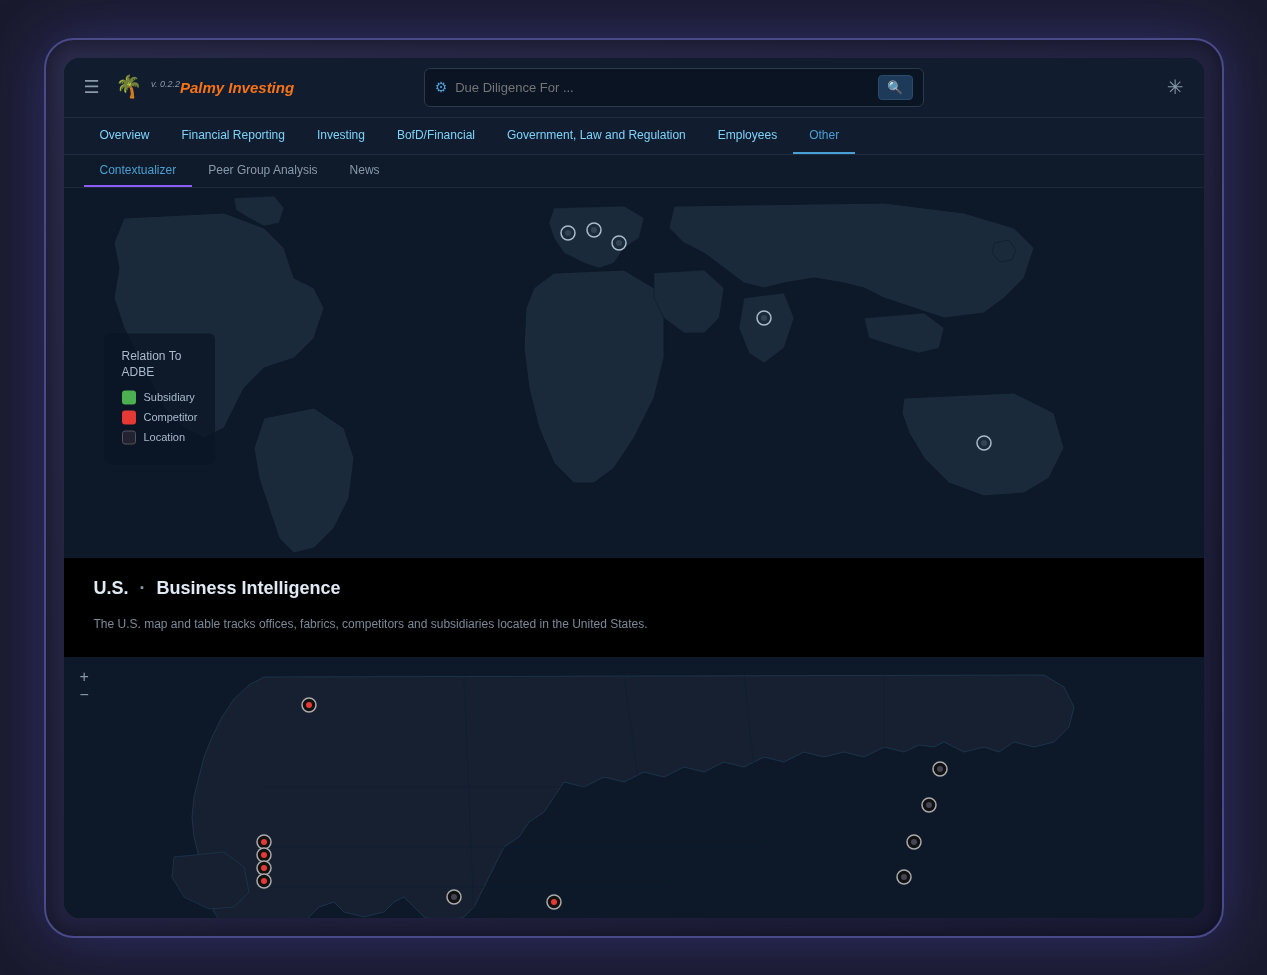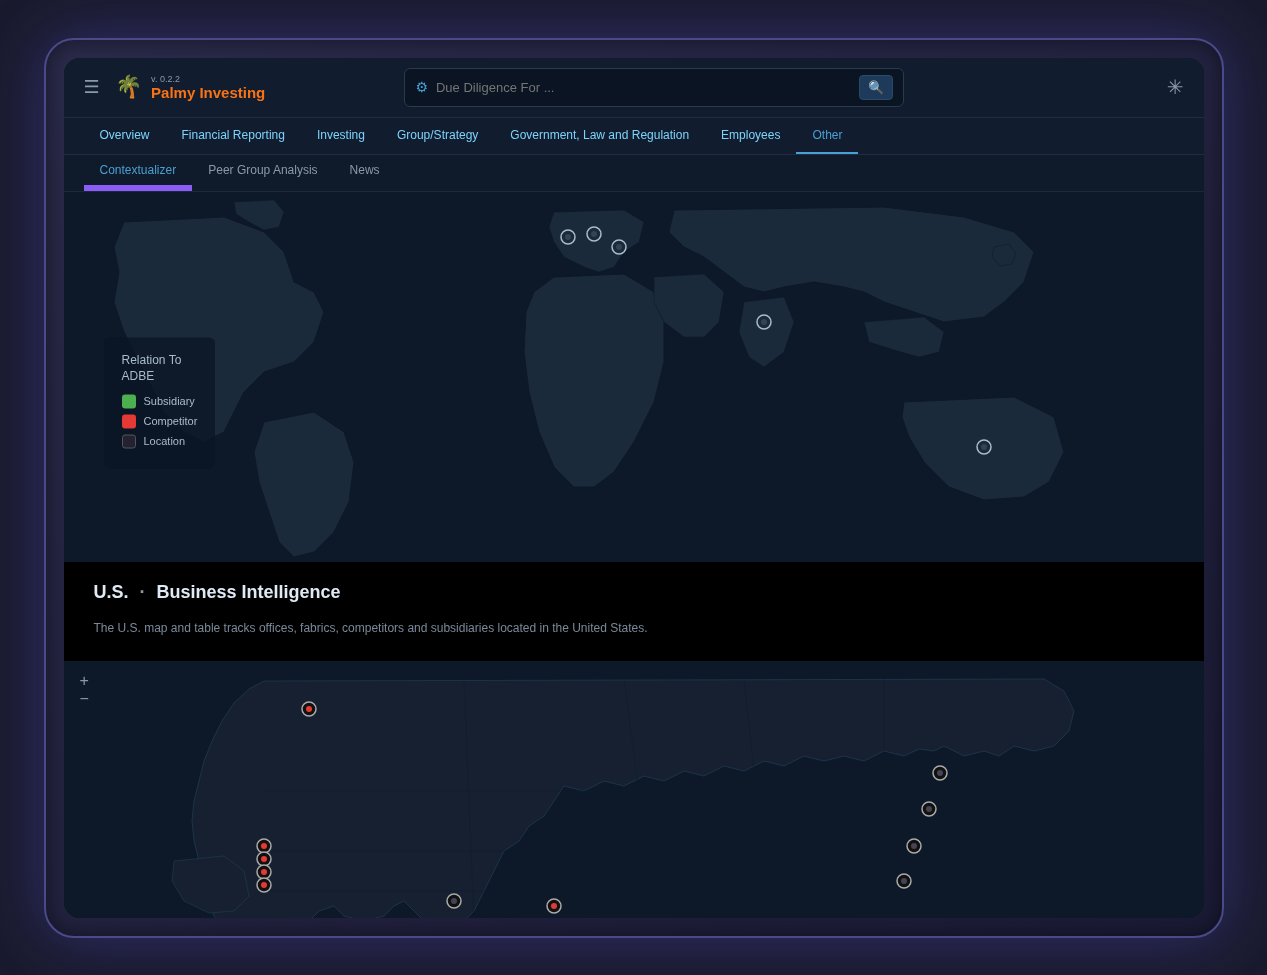--- a/index.html
+++ b/index.html
@@ -47,21 +47,22 @@
     .logo-area {
       display: flex;
       align-items: center;
       gap: 8px;
     }
     .logo-icon {
       font-size: 22px;
     }
     .logo-text-area {
       display: flex;
-      flex-direction: column;
+      flex-direction: row;
+      font-style: italic;
     }
     .logo-version {
       color: #8899aa;
       font-size: 9px;
     }
     .logo-name {
       color: #f97316;
       font-size: 15px;
       font-weight: 600;
       white-space: nowrap;
@@ -137,21 +138,21 @@
     }
     .sub-tab {
       padding: 8px 16px;
       color: #8899aa;
       font-size: 12px;
       cursor: pointer;
       border-bottom: 2px solid transparent;
     }
     .sub-tab.active {
       color: #4a9fd4;
-      border-bottom: 6px solid #8b5cf6;
+      border-bottom: 2px solid #8b5cf6;
     }
     
     .main-content {
       flex: 1;
       overflow-y: auto;
       background: #000000;
     }
     
     .world-map-section {
       position: relative;
@@ -258,21 +259,21 @@
         <input class="search-input" type="text" placeholder="Due Diligence For ..." style="">
         <button class="search-btn">🔍</button>
       </div>
       <span class="settings-icon">✳</span>
     </div>
 
     <div class="nav-tabs">
       <div class="nav-tab">Overview</div>
       <div class="nav-tab">Financial Reporting</div>
       <div class="nav-tab">Investing</div>
-      <div class="nav-tab">Group/Strategy</div>
+      <div class="nav-tab">BofD/Financial</div>
       <div class="nav-tab">Government, Law and Regulation</div>
       <div class="nav-tab">Employees</div>
       <div class="nav-tab active">Other</div>
     </div>
 
     <div class="sub-tabs">
       <div class="sub-tab active">Contextualizer</div>
       <div class="sub-tab">Peer Group Analysis</div>
       <div class="sub-tab">News</div>
     </div>

